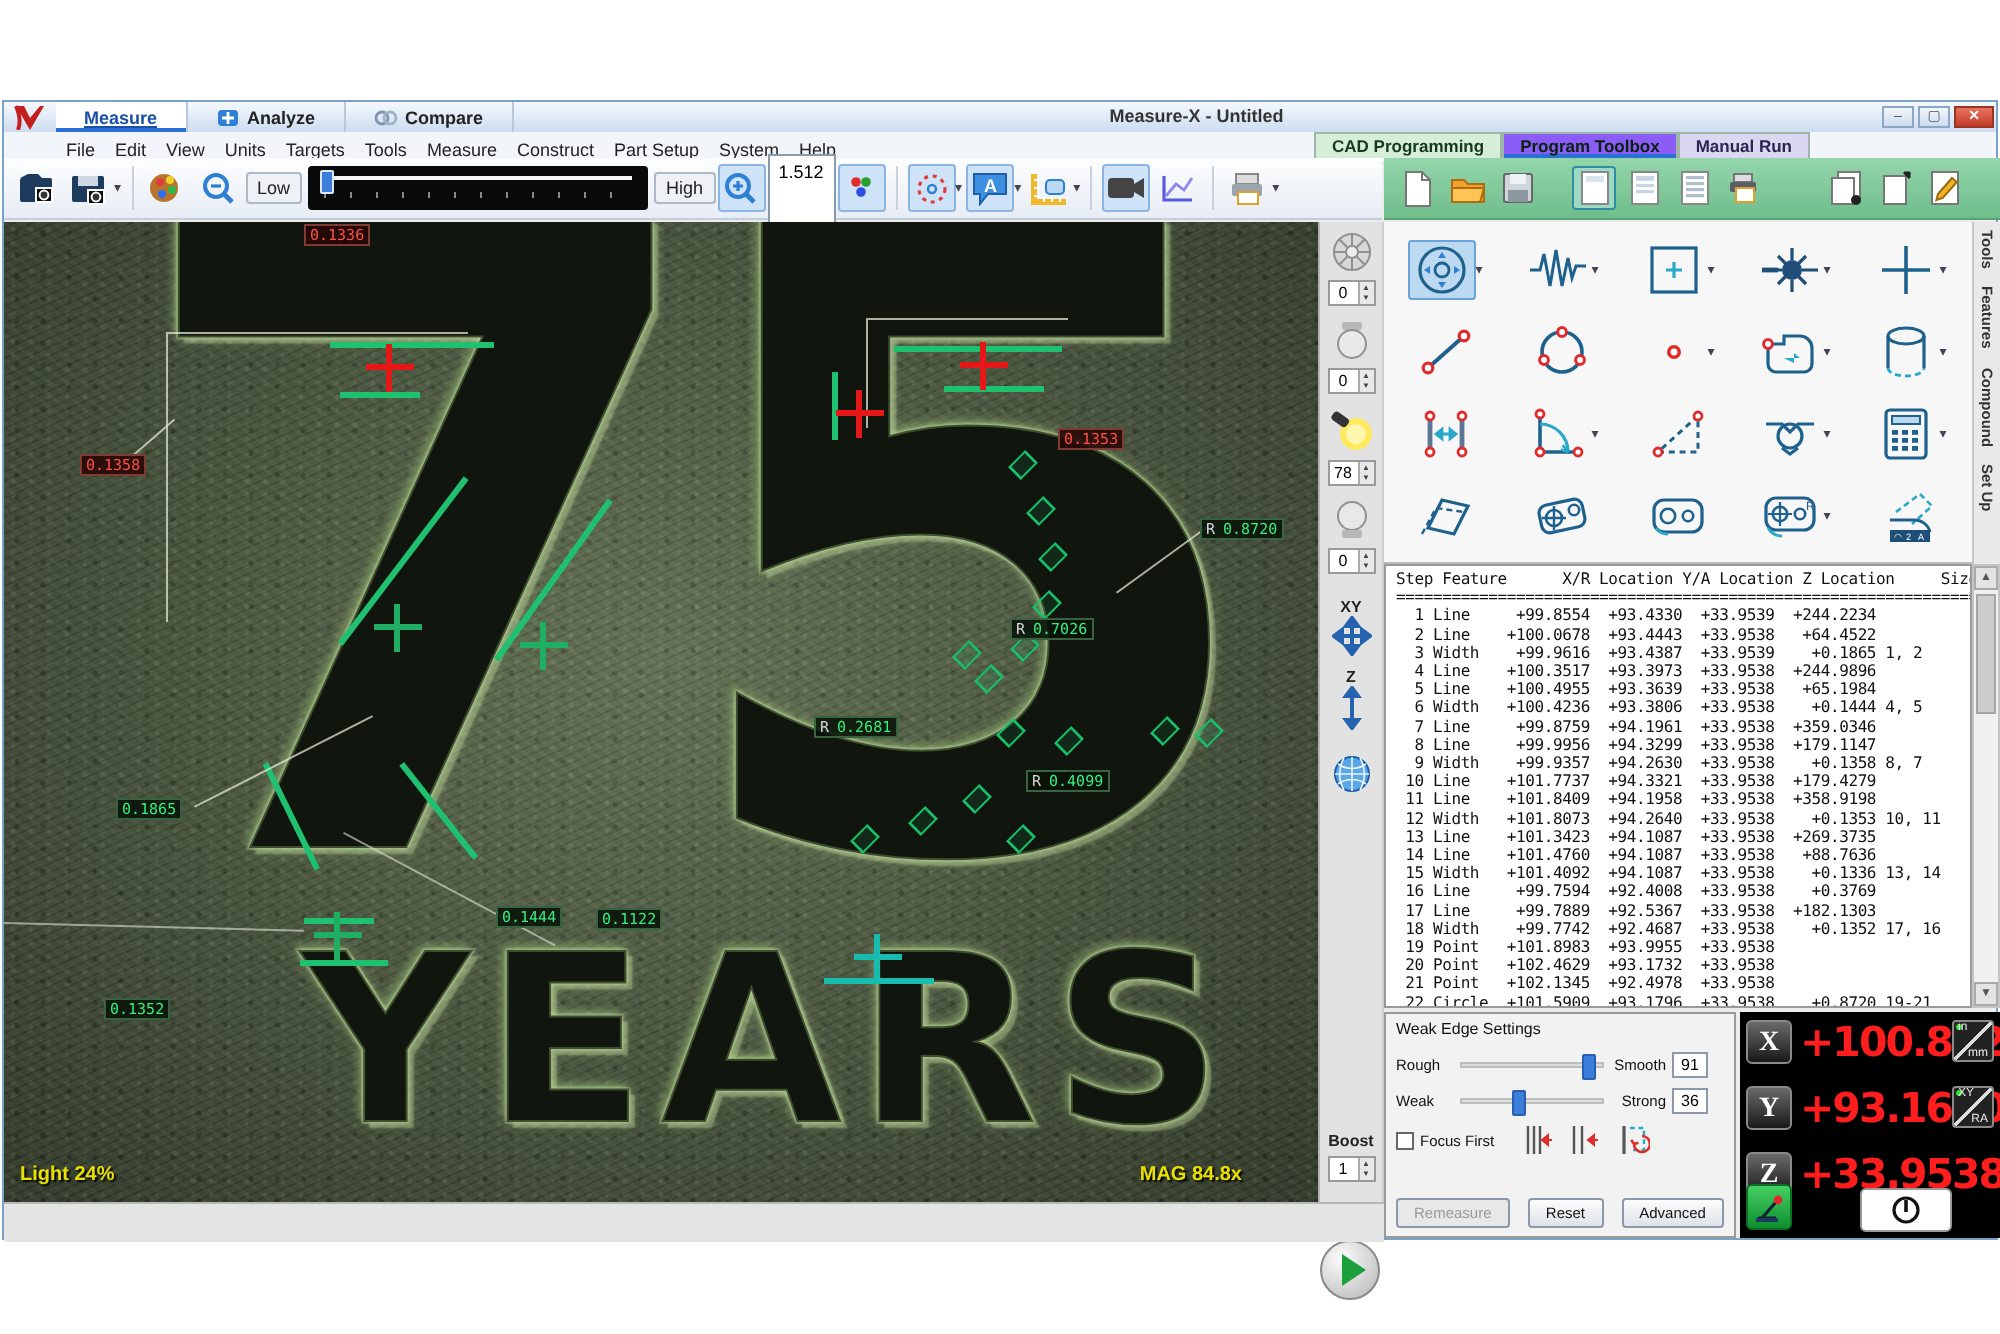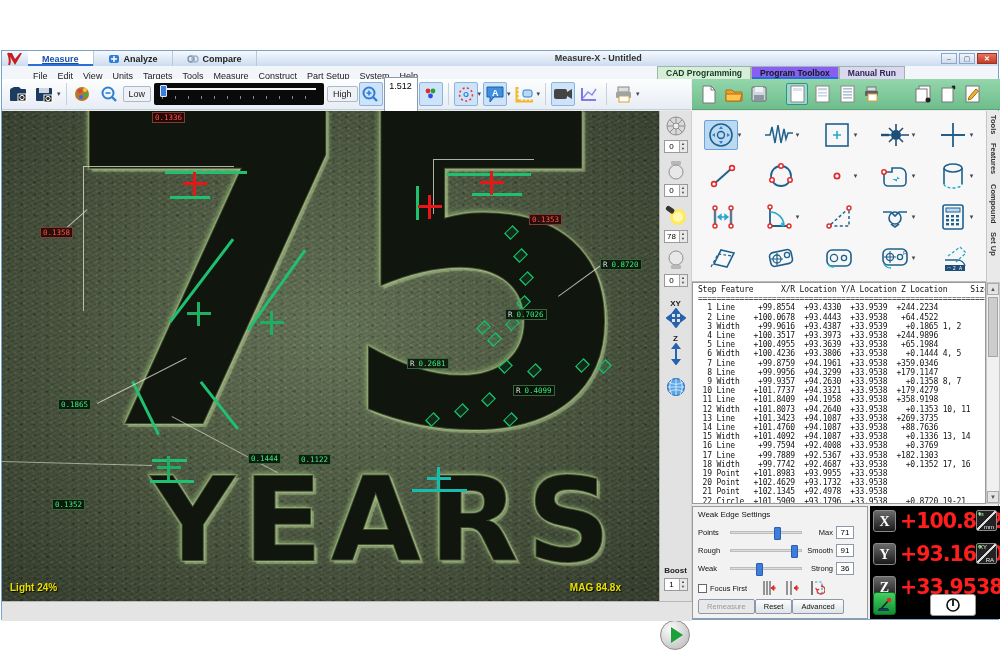--- a/index.html
+++ b/index.html
@@ -102,21 +102,21 @@
   .werow .ll { width:28px; font-size:7.5px; color:#111; }
   .wtrack { width:72px; height:3px; background:#dcdcdc; border:1px solid #bdbdbd; position:relative; margin:0 4px;
       box-shadow:0 5px 0 -2px rgba(150,150,150,.35); }
   .wthumb { position:absolute; top:-5px; width:7px; height:13px; background:#3d7edb; border:1px solid #2a5eb0; border-radius:1px; }
   .werow .rl { width:27px; font-size:7.5px; text-align:right; margin-right:3px; color:#111; }
   .wval { width:18px; height:13px; border:1px solid #8b99ab; background:#fff; font-size:8px; text-align:center; line-height:12px; }
   #werow4 { display:flex; align-items:center; margin-top:3px; }
   #focuschk { width:9px; height:9px; border:1px solid #666; background:#fff; margin-right:3px; }
   #focuslbl { font-size:7.5px; color:#111; }
   .edgeicons { margin-left:14px; display:flex; gap:7px; }
-  .webtns { position:absolute; bottom:4px; left:5px; right:5px; display:flex; justify-content:flex-start; }
+  .webtns { position:absolute; bottom:4px; left:5px; right:5px; display:flex; justify-content:space-between; }
   .webtn { font-size:7.5px; padding:2px 8px; border:1px solid #8b99ab; background:linear-gradient(#fcfcfc,#dfe3e8); border-radius:2px; color:#111; }
   .webtn.disabled { color:#9a9a9a; background:#e8e8e8; }
 
   #dro { position:absolute; left:868px; top:455px; width:130px; height:113px; background:#000; }
   .droline { position:absolute; left:3px; display:flex; align-items:center; }
   .drokey { width:23px; height:22px; border:1px solid #8a8a8a; border-radius:3px; background:linear-gradient(#6a6a6a,#191919); color:#fff; font-family:"Liberation Serif",serif; font-weight:bold; font-size:14px; text-align:center; line-height:21px; }
   .droval { font-family:"DejaVu Sans",sans-serif; font-weight:bold; font-size:20.5px; color:#ff1d1d; letter-spacing:-1px; margin-left:4px; white-space:nowrap; }
   .drotoggle { position:absolute; width:21px; height:21px; background:#222; border:1px solid #8a8a8a; border-radius:2px; overflow:hidden;
      background-image:linear-gradient(135deg, transparent 47%, #ddd 47% 53%, transparent 53%); }
   .drotoggle .t1 { position:absolute; left:2px; top:0px; font-size:6px; color:#eee; }
@@ -751,28 +751,20 @@
   <div id="tscroll">
     <div class="sarrow" style="top:0">▲</div>
     <div id="sthumb"></div>
     <div class="sarrow" style="bottom:0">▼</div>
   </div>
 
   <div id="weakedge">
     <h4>Weak Edge Settings</h4>
     <div id="werows">
         <div class="werow">
-          <span class="ll">Points</span>
-          <span class="wtrack">
-            <span class="wthumb" style="left:62%"></span>
-          </span>
-          <span class="rl">Max</span>
-          <span class="wval">71</span>
-        </div>
-        <div class="werow">
           <span class="ll">Rough</span>
           <span class="wtrack">
             <span class="wthumb" style="left:85%"></span>
           </span>
           <span class="rl">Smooth</span>
           <span class="wval">91</span>
         </div>
         <div class="werow">
           <span class="ll">Weak</span>
           <span class="wtrack">

